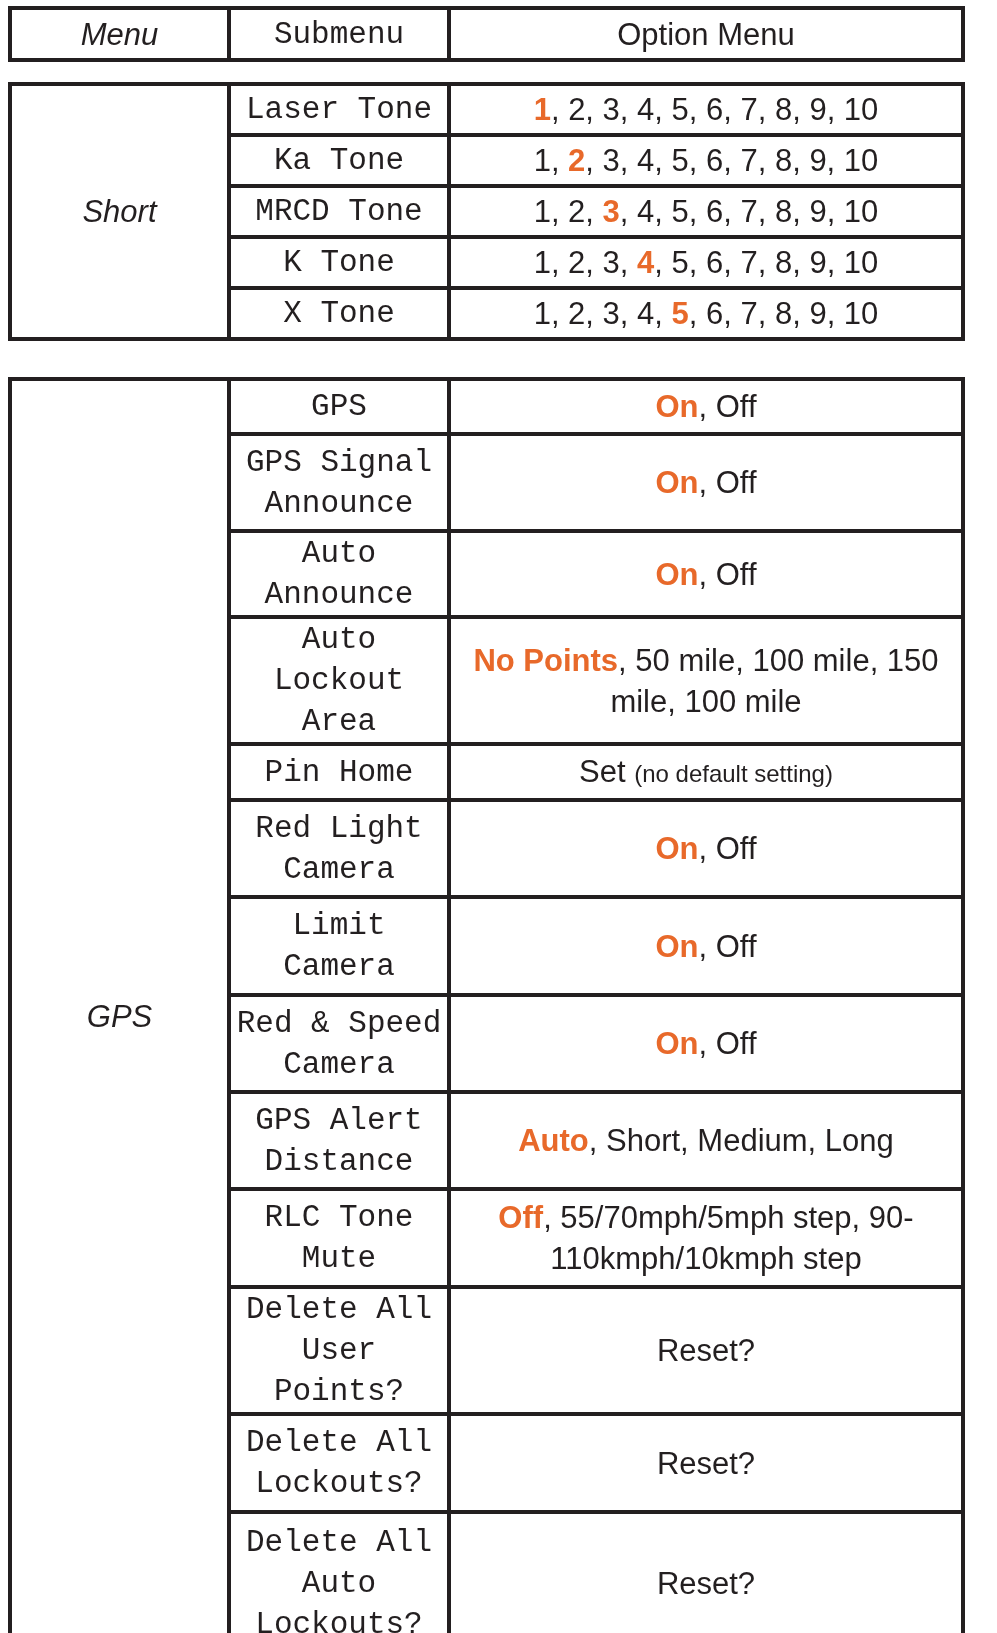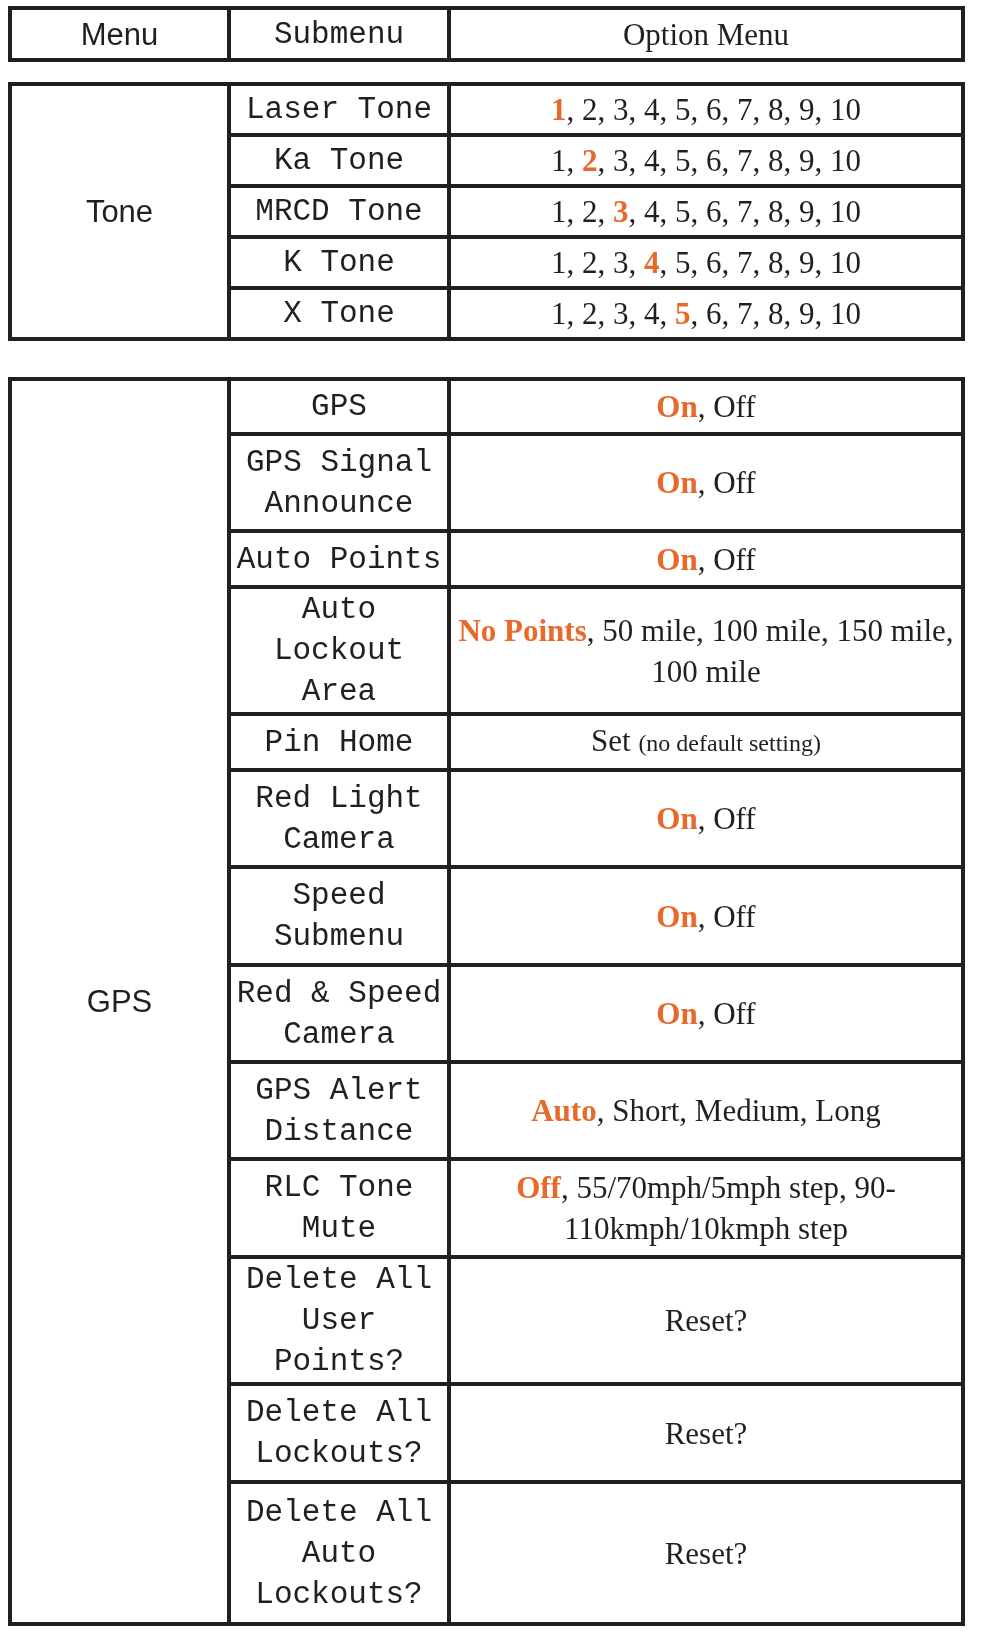--- a/index.html
+++ b/index.html
@@ -1,21 +1,21 @@
 <!DOCTYPE html>
 <html><head>
 <meta charset="utf-8">
 <style>
   html, body { margin:0; padding:0; background:#ffffff; }
   body { width:997px; height:1633px; position:relative; font-family:"Liberation Sans", sans-serif; color:#231f20; }
   table { border-collapse:collapse; position:absolute; left:8px; table-layout:fixed; }
   td { border:4px solid #231f20; text-align:center; vertical-align:middle; font-size:31px; line-height:41px; padding:0 4px; }
-  .c1 { width:207px; }
+  .c1 { width:207px;font-style:italic; }
   .c2 { width:208px;font-family:Liberation Mono, monospace; }
-  .c3 { width:502px;font-family:Liberation Serif, serif; }
+  .c3 { width:502px; }
   #header-table { top:6px; }
   #header-table td { height:48px; }
   #tone-table { top:82px; }
   #tone-table td { height:47px; }
   #gps-table { top:377px; }
   .hl { color:#e8692a; font-weight:bold; }
   .small { font-size:24px;margin-top:8px; }
 </style>
 </head>
 <body>
@@ -26,21 +26,21 @@
     <td class="c1">Menu</td>
     <td class="c2">Submenu</td>
     <td class="c3">Option Menu</td>
   </tr>
 </tbody>
   </table>
 
 <table id="tone-table">
   <tbody>
       <tr>
-    <td class="c1" rowspan="5">Tone</td>
+    <td class="c1" rowspan="5">Short</td>
     <td class="c2">Laser Tone</td>
     <td class="c3"><span></span><span class="hl">1</span><span>, 2, 3, 4, 5, 6, 7, 8, 9, 10</span></td>
   </tr>
   <tr>
     <td class="c2">Ka Tone</td>
     <td class="c3"><span>1, </span><span class="hl">2</span><span>, 3, 4, 5, 6, 7, 8, 9, 10</span></td>
   </tr>
   <tr>
     <td class="c2">MRCD Tone</td>
     <td class="c3"><span>1, 2, </span><span class="hl">3</span><span>, 4, 5, 6, 7, 8, 9, 10</span></td>
@@ -61,37 +61,37 @@
       <tr style="height:55px">
     <td class="c1" rowspan="13">GPS</td>
     <td class="c2">GPS</td>
     <td class="c3"><span class="hl">On</span><span>, Off</span></td>
   </tr>
   <tr style="height:97px">
     <td class="c2">GPS Signal Announce</td>
     <td class="c3"><span class="hl">On</span><span>, Off</span></td>
   </tr>
   <tr style="height:56px">
-    <td class="c2">Auto Points</td>
+    <td class="c2">Auto Announce</td>
     <td class="c3"><span class="hl">On</span><span>, Off</span></td>
   </tr>
   <tr style="height:98px">
     <td class="c2">Auto Lockout Area</td>
     <td class="c3"><span class="hl">No Points</span><span>, 50 mile, 100 mile, 150 mile, 100 mile</span></td>
   </tr>
   <tr style="height:56px">
     <td class="c2">Pin Home</td>
     <td class="c3"><span>Set</span> <span class="small">(no default setting)</span></td>
   </tr>
   <tr style="height:97px">
     <td class="c2">Red Light Camera</td>
     <td class="c3"><span class="hl">On</span><span>, Off</span></td>
   </tr>
   <tr style="height:98px">
-    <td class="c2">Speed Submenu</td>
+    <td class="c2">Limit Camera</td>
     <td class="c3"><span class="hl">On</span><span>, Off</span></td>
   </tr>
   <tr style="height:97px">
     <td class="c2">Red &amp; Speed Camera</td>
     <td class="c3"><span class="hl">On</span><span>, Off</span></td>
   </tr>
   <tr style="height:97px">
     <td class="c2">GPS Alert Distance</td>
     <td class="c3"><span class="hl">Auto</span><span>, Short, Medium, Long</span></td>
   </tr>

